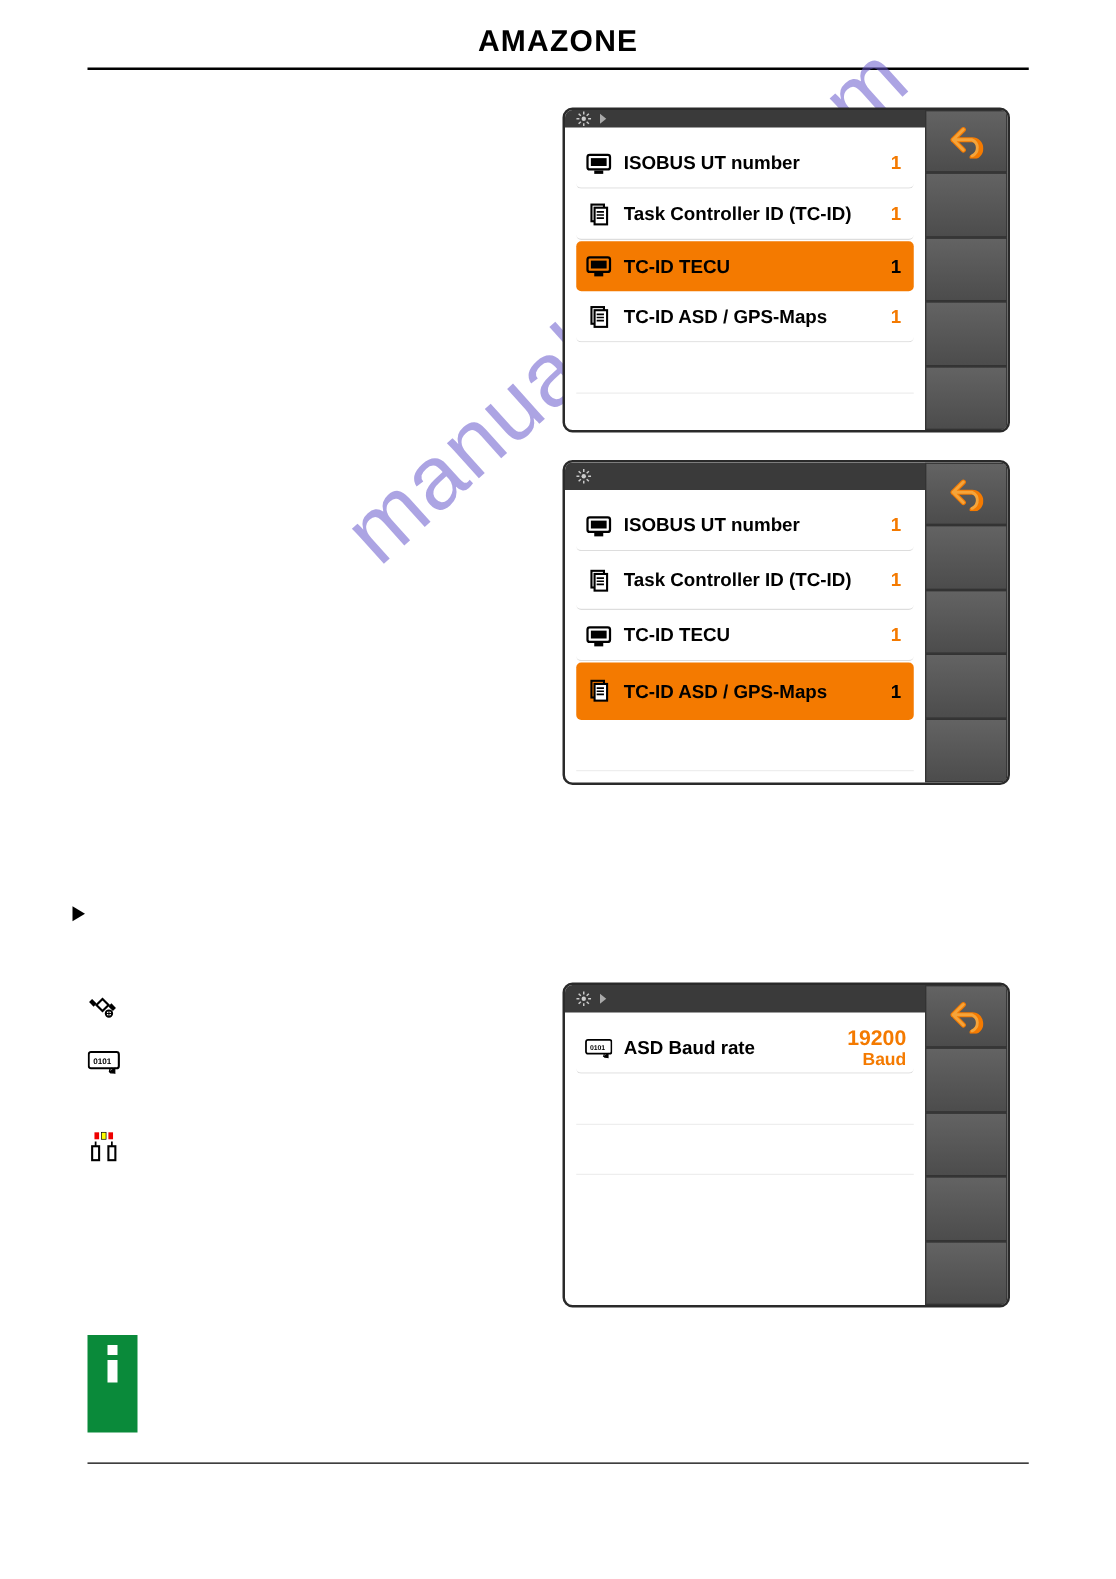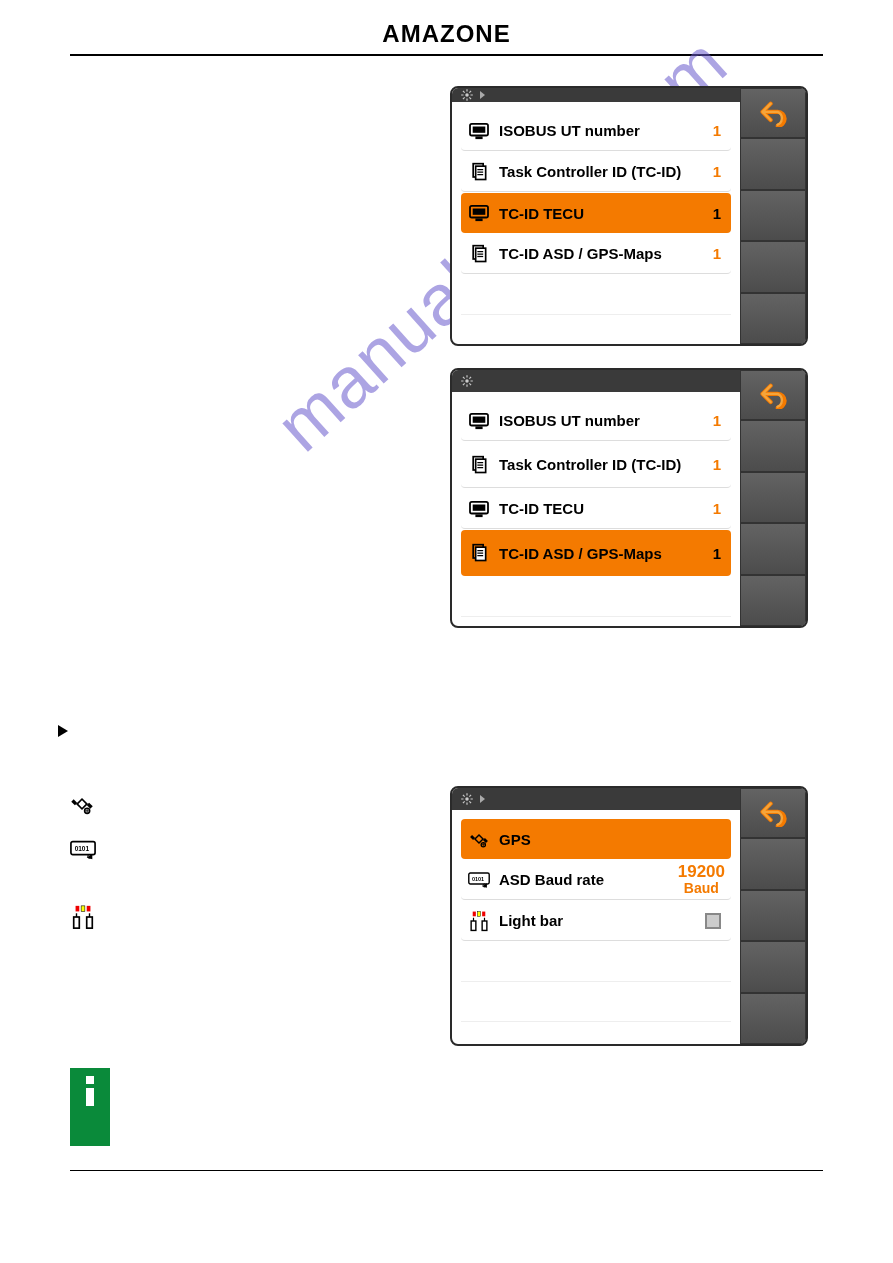--- a/index.html
+++ b/index.html
@@ -92,21 +92,21 @@
     justify-content: center;
   }
   .row-label { flex: 1; }
   .row-val {
     color: #f47a00;
     font-weight: bold;
     padding-right: 4px;
   }
   .row.sel .row-val { color: #000; }
   .row-val-stack {
-    text-align: center;
+    text-align: right;
     line-height: 1.05;
   }
   .row-val-stack .big {
     color: #f47a00;
     font-size: 17px;
     font-weight: bold;
   }
   .row-val-stack .small {
     color: #f47a00;
     font-size: 14px;
@@ -434,49 +434,32 @@
 
     <div class="screenshot s3">
       <div class="screen-left">
         <div class="screen-topbar">
           <svg class="gear-small">
               <use href="#ico-gear"></use>
             </svg>
           <div class="tri-small"></div>
         </div>
         <div class="list">
-          <div class="row sel">
-            <span class="row-icon">
-                <svg class="ic-sat" style="width:20px;height:20px">
-                  <use href="#ico-sat"></use>
-                </svg>
-              </span>
-            <span class="row-label">GPS</span>
-          </div>
           <div class="row">
             <span class="row-icon">
                 <svg class="ic-baud" style="width:22px;height:16px">
                   <use href="#ico-baud"></use>
                 </svg>
               </span>
             <span class="row-label">ASD Baud rate</span>
             <span class="row-val-stack">
               <div class="big">19200</div>
               <div class="small">Baud</div>
             </span>
           </div>
-          <div class="row">
-            <span class="row-icon">
-                <svg class="ic-light" style="width:22px;height:22px">
-                  <use href="#ico-light"></use>
-                </svg>
-              </span>
-            <span class="row-label">Light bar</span>
-            <span class="checkbox-empty"></span>
-          </div>
           <div class="row-empty"></div>
           <div class="row-empty"></div>
         </div>
       </div>
       <div class="screen-right">
         <div class="side-btn back">
           <svg>
               <use href="#ico-back"></use>
             </svg>
         </div>

